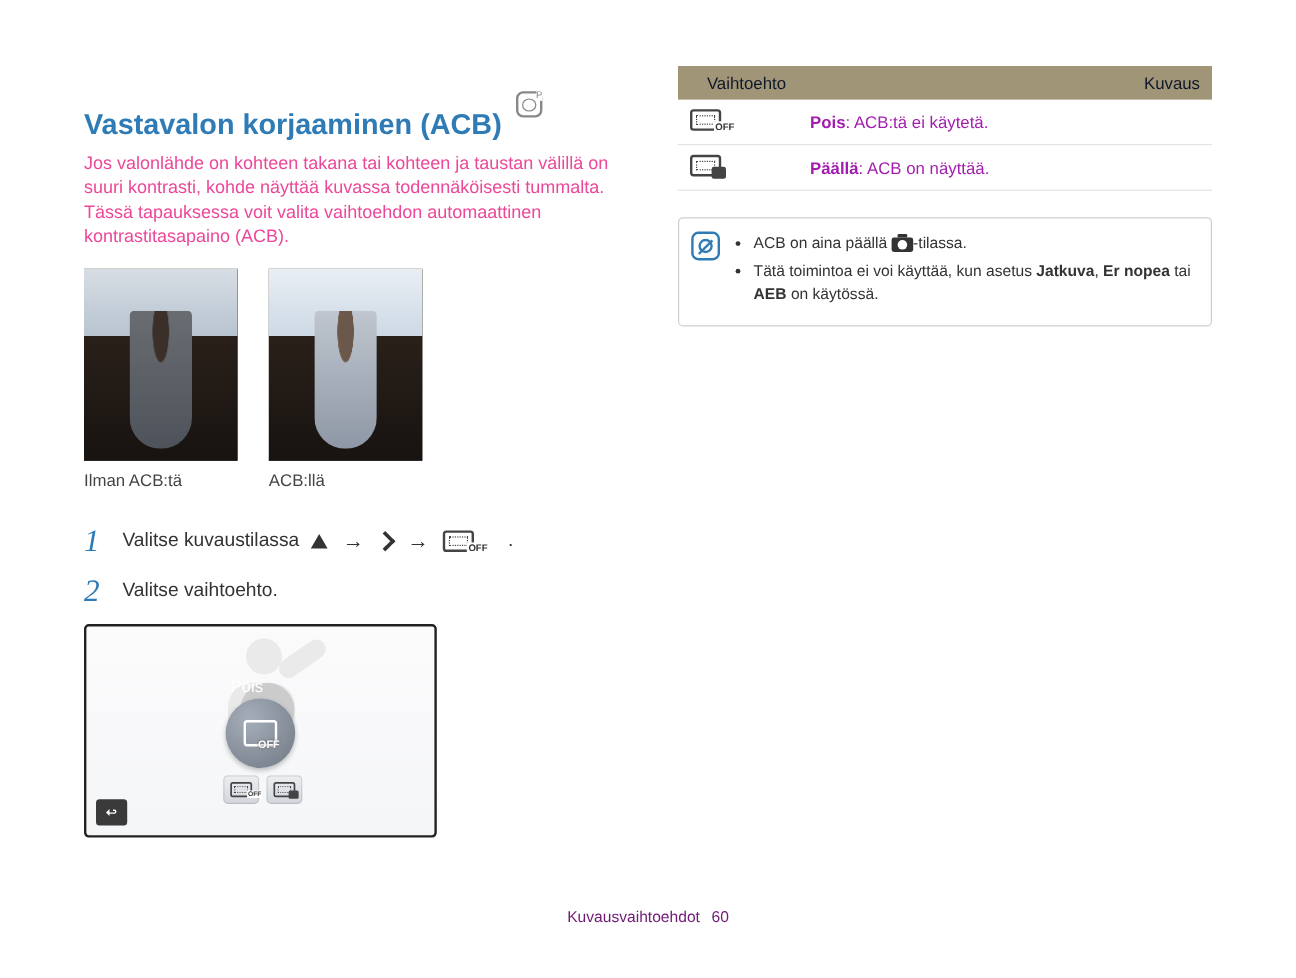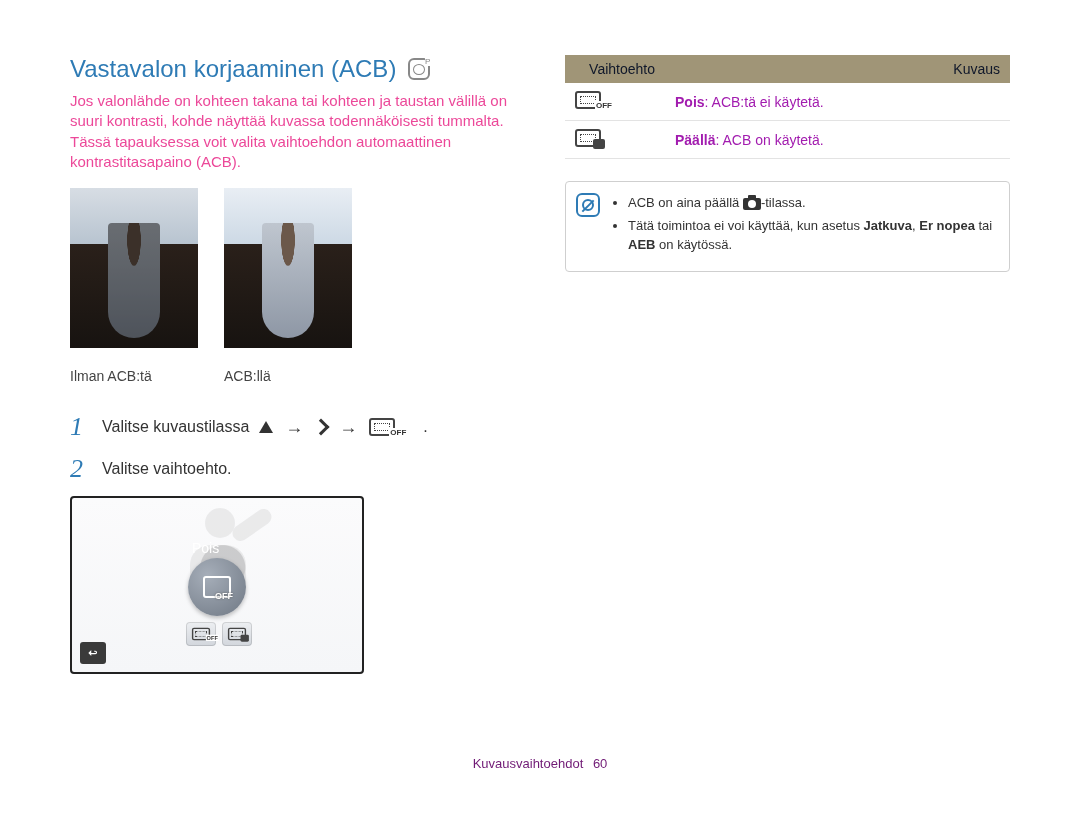--- a/index.html
+++ b/index.html
@@ -34,21 +34,22 @@
   }
   .title-row {
     display: flex;
     align-items: center;
     gap: 12px;
     margin-bottom: 8px;
   }
   .title {
     color: #2e7bb5;
     font-size: 24px;
-    font-weight: 400;
+    font-weight: 700;
+    margin-top: 36px;
   }
   .mode-icon {
     width: 22px; height: 22px;
     border: 2px solid #888;
     border-radius: 6px;
     box-sizing: border-box;
     position: relative;
   }
   .mode-icon::after {
     content: "";
@@ -93,21 +94,21 @@
     background: radial-gradient(ellipse at 50% 15%, #6b584a 0 18%, transparent 19%),
                 linear-gradient(#bfc6cf,#8e97a5);
     border-radius: 6px 6px 40px 40px;
   }
   .photo.dark .sky { background:linear-gradient(#d7dde4,#b8c4d0); }
   .photo.dark .figure { filter: brightness(.55); }
   .photo-caption {
     font-size: 14px;
     color: #444;
     font-weight: 300;
-    margin-top: 20px;
+    margin-top: 8px;
   }
   .steps {
     margin-top: 28px;
     font-size: 16px;
   }
   .step {
     display: flex;
     align-items: center;
     gap: 10px;
     margin-bottom: 12px;
@@ -445,21 +446,21 @@
         <tbody>
           <tr>
             <td><span class="icon-cell acb-off-mini"><span class="dots"></span></span></td>
             <td>
               <span class="strong">Pois</span><span>: ACB:tä ei käytetä.</span>
             </td>
           </tr>
           <tr>
             <td><span class="icon-cell acb-on-mini"><span class="dots"></span></span></td>
             <td>
-              <span class="strong">Päällä</span><span>: ACB on käytetä.</span>
+              <span class="strong">Päällä</span><span>: ACB on näyttää.</span>
             </td>
           </tr>
         </tbody>
       </table>
 
       <div class="note-box">
         <span class="note-icon"></span>
         <ul>
           <li>
             <span>ACB on aina päällä </span><span class="camera-mini"></span><span>-tilassa.</span>

